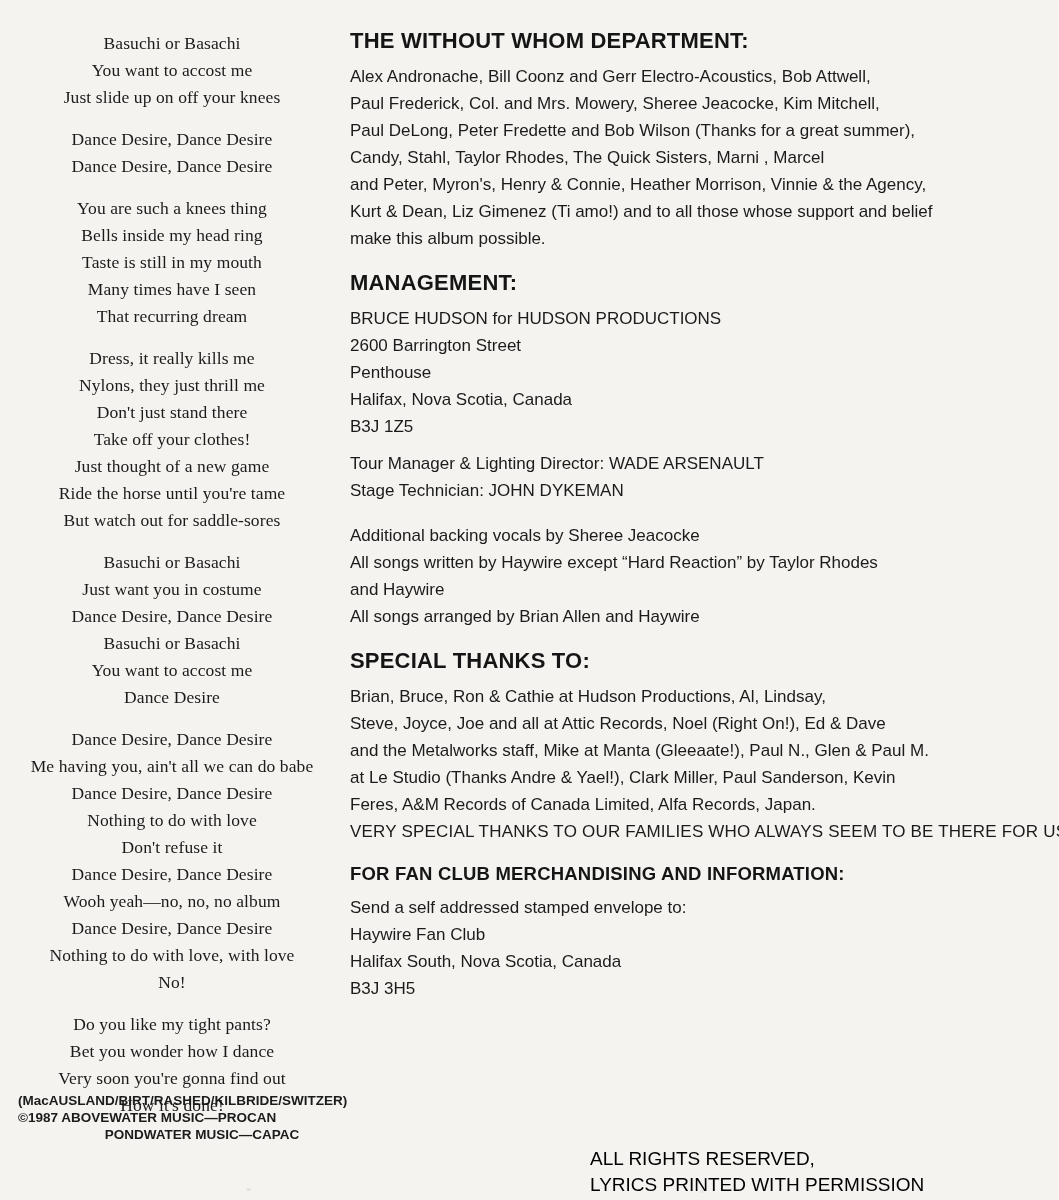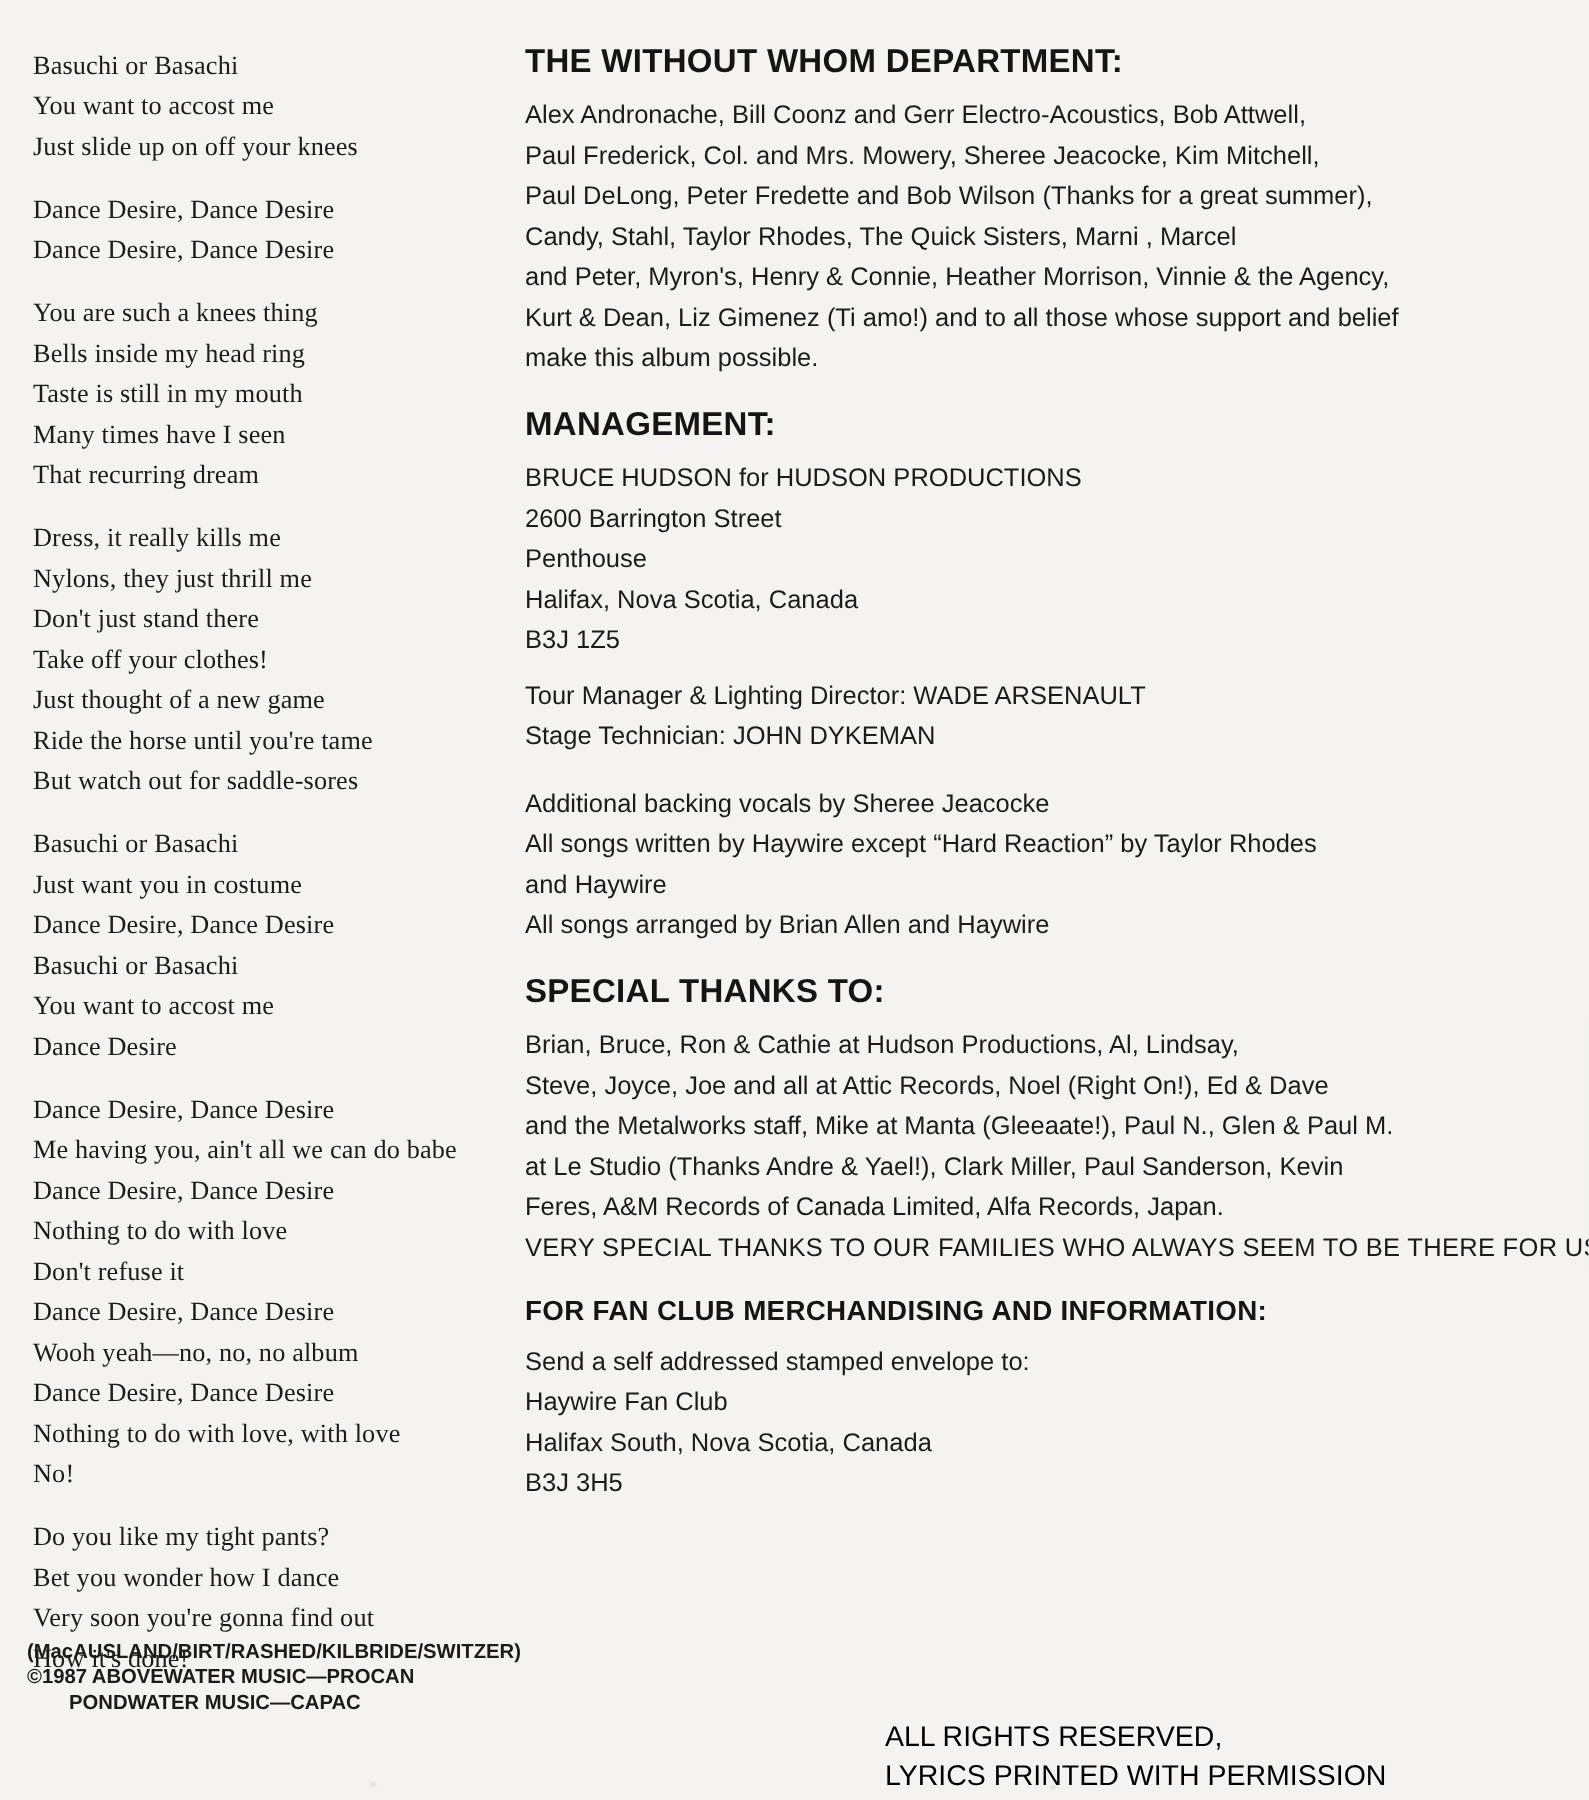--- a/index.html
+++ b/index.html
@@ -19,20 +19,21 @@
     position: absolute;
     inset: 0;
     background: #f4f3ef;
   }
   
   .left-col {
     position: absolute;
     left: 22px;
     top: 30px;
     width: 300px;
+    text-align: center;
   }
   .lyric-stanza {
     margin-bottom: 15px;
   }
   .lyric-line {
     font-family: "Liberation Serif", serif;
     font-size: 17.5px;
     line-height: 27px;
     letter-spacing: 0.1px;
     color: #1b1b1b;
@@ -47,20 +48,21 @@
   .credit-line {
     font-family: "Liberation Sans", sans-serif;
     font-size: 13.5px;
     line-height: 17px;
     font-weight: 600;
     color: #1b1b1b;
     white-space: nowrap;
   }
   .credit-line.indent {
     padding-left: 28px;
+    text-align: center;
   }
   
   .right-col {
     position: absolute;
     left: 350px;
     top: 28px;
     width: 690px;
   }
   .section {
     margin-bottom: 18px;

